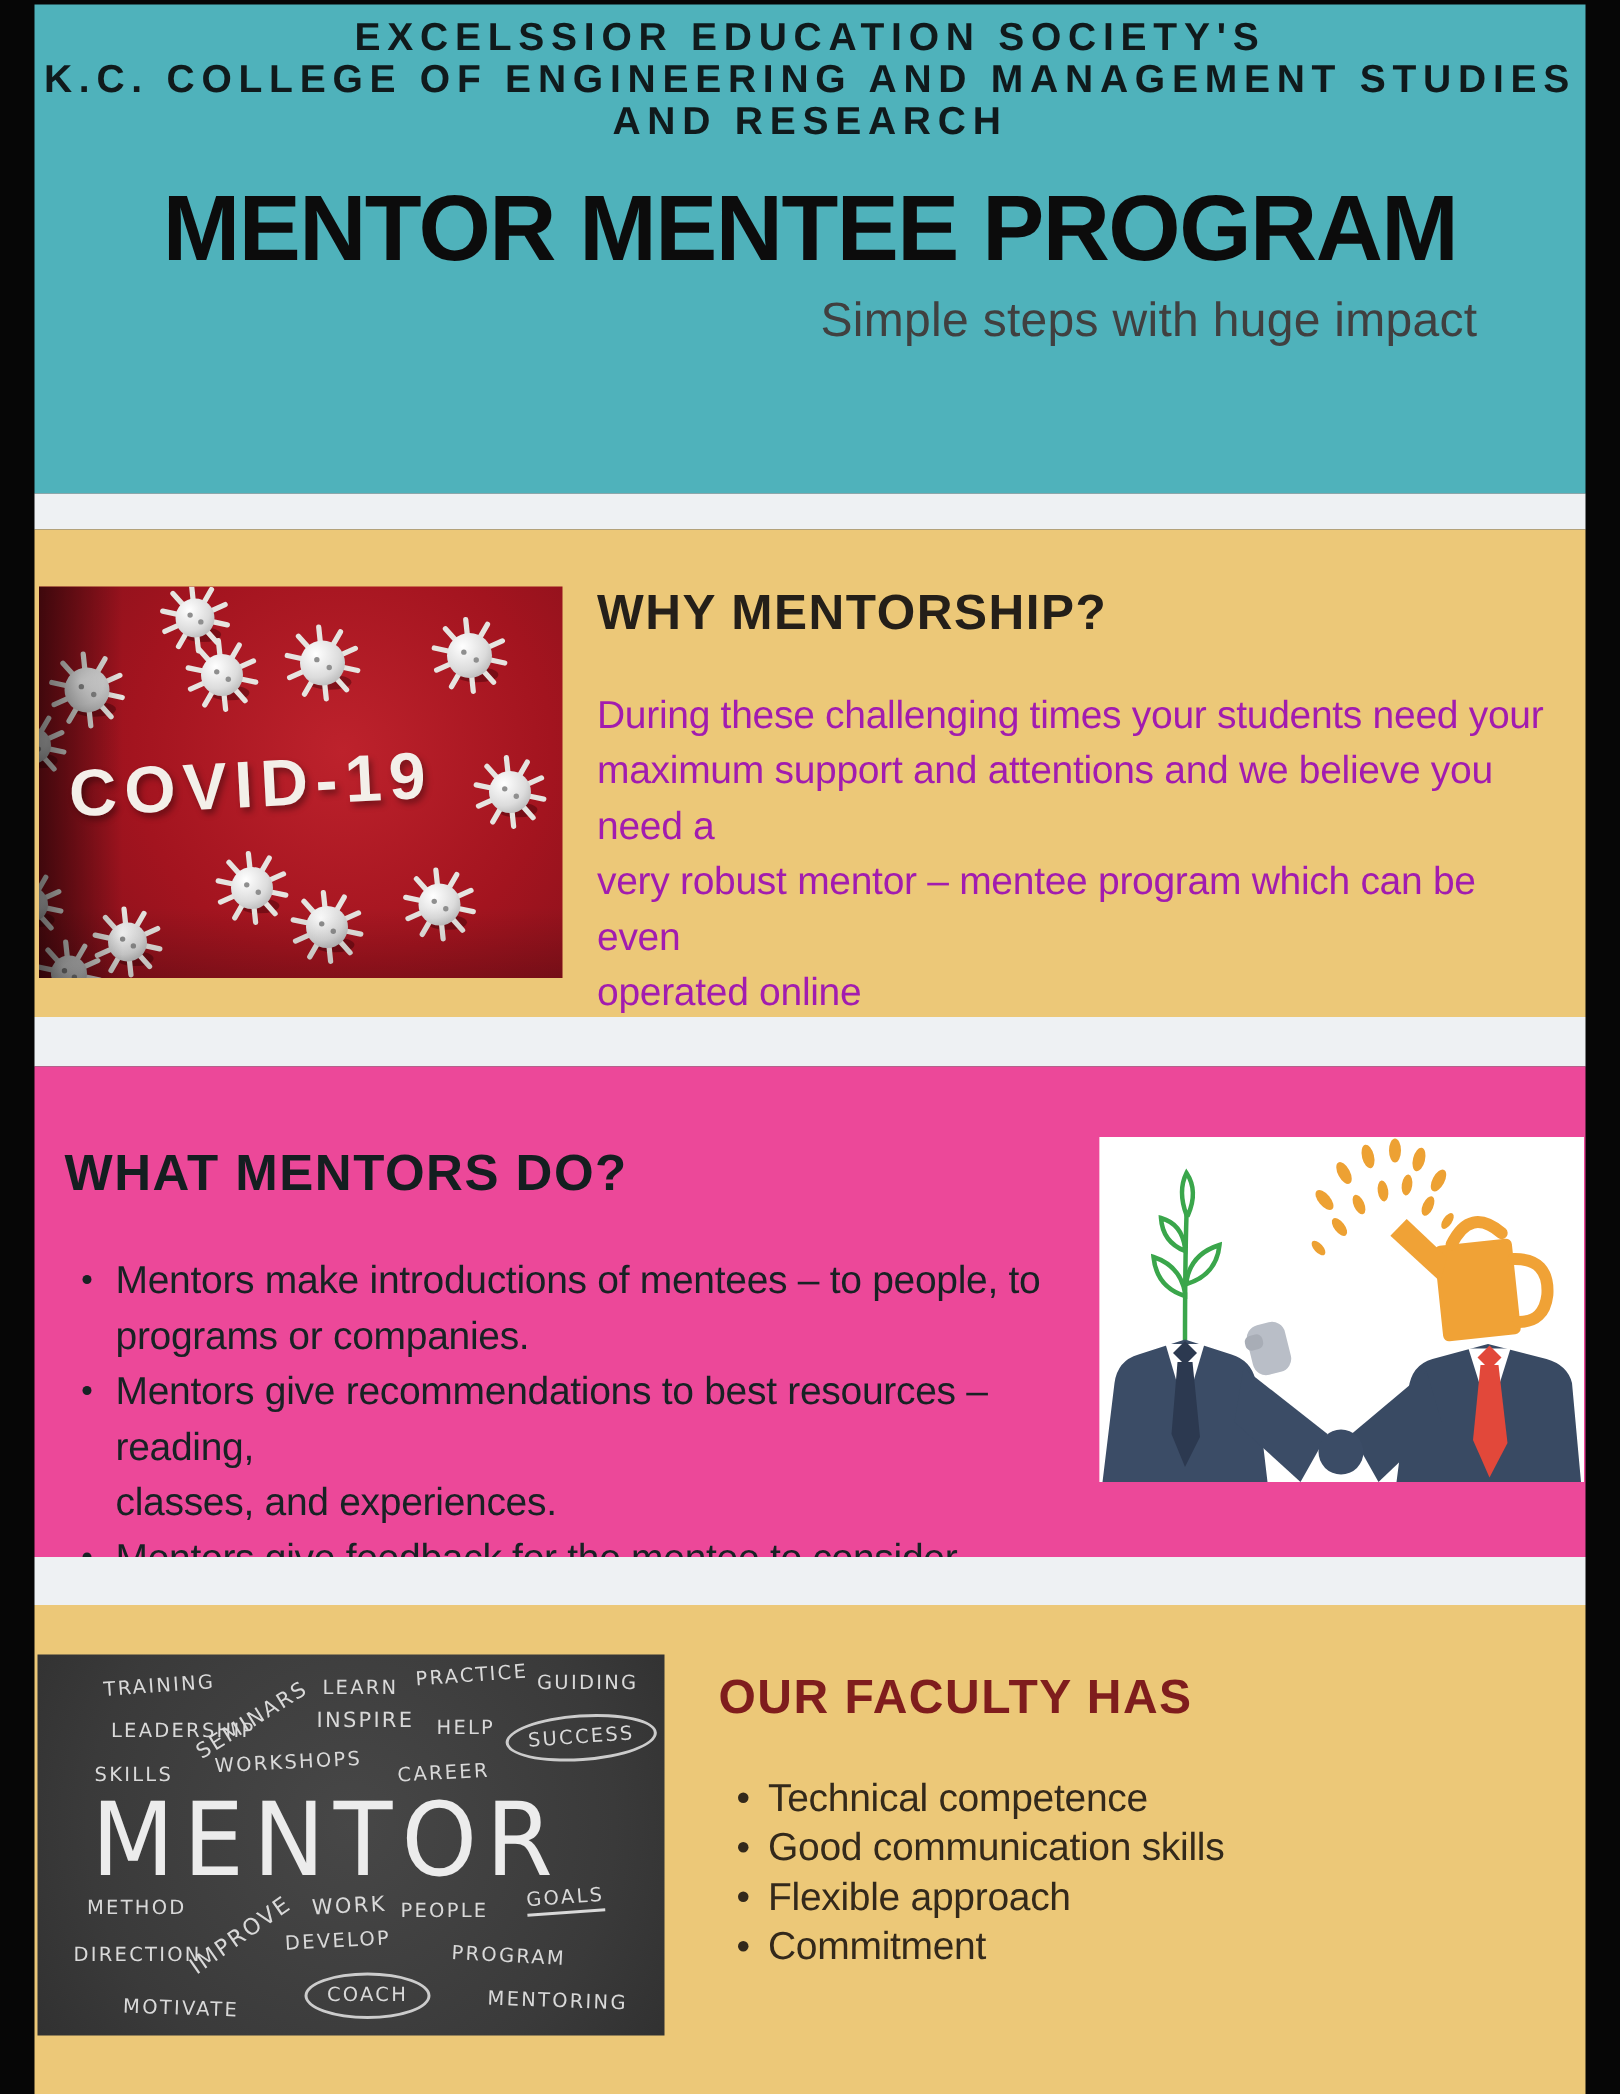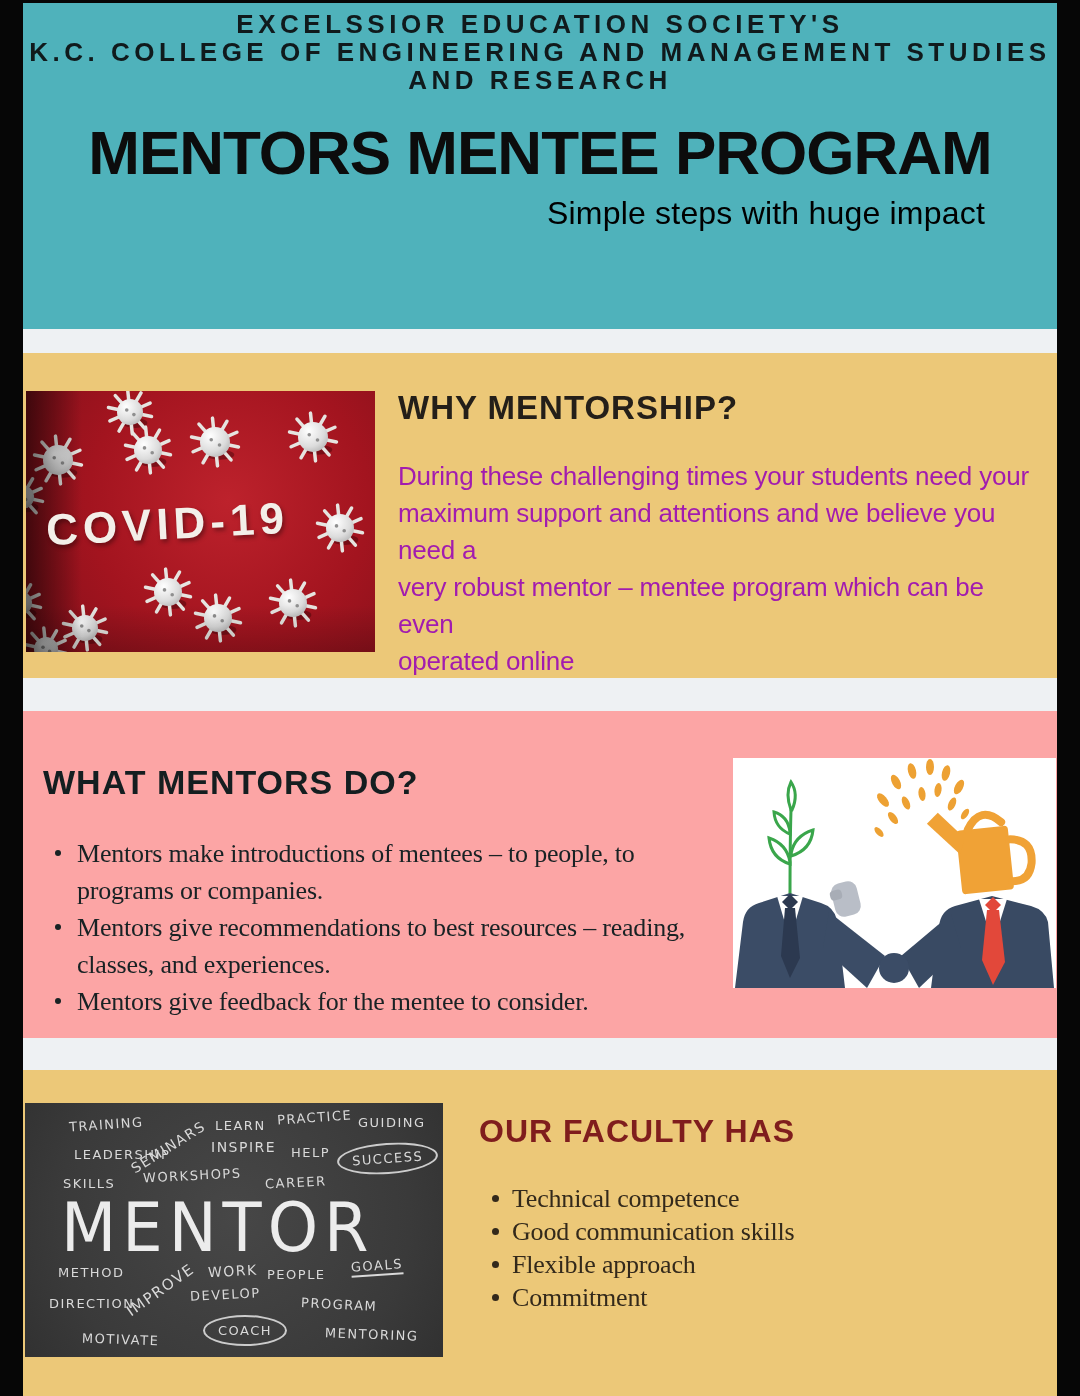--- a/index.html
+++ b/index.html
@@ -5,42 +5,42 @@
   html,body{margin:0;padding:0;background:#222;}
   .page{position:relative;width:1080px;height:1396px;background:#060606;overflow:hidden;
         font-family:"Liberation Sans",sans-serif;}
   .band{position:absolute;left:23px;width:1034px;}
   .band-header{top:3px;height:326px;background:#4fb2bb;}
   .gap{position:absolute;left:23px;width:1034px;background:#eef1f3;}
   .gap1{top:329px;height:24px;}
   .gap2{top:678px;height:33px;}
   .gap3{top:1038px;height:32px;}
   .band-why{top:353px;height:325px;background:#ecc878;}
-  .band-what{top:711px;height:327px;background:#fca5a5;}
+  .band-what{top:711px;height:327px;background:#ec4899;}
   .band-faculty{top:1070px;height:326px;background:#ecc878;}
 
   
   .org{position:absolute;top:7px;left:0;right:0;text-align:center;
        font-weight:bold;font-size:26px;line-height:28px;letter-spacing:4.5px;color:#101a1c;}
   .main-title{position:absolute;top:114px;left:0;right:0;text-align:center;
        font-weight:bold;font-size:62px;line-height:72px;letter-spacing:-1px;color:#0c0c0c;}
-  .subtitle{position:absolute;top:192px;right:72px;font-size:32px;color:#000000;letter-spacing:0.2px;}
+  .subtitle{position:absolute;top:192px;right:72px;font-size:32px;color:#404040;letter-spacing:0.2px;}
 
   
   .sec-heading{position:absolute;font-weight:bold;letter-spacing:1px;}
   .why-heading{left:375px;top:36px;font-size:33px;color:#241f19;}
   .what-heading{left:20px;top:52px;font-size:34px;color:#141e20;}
   .faculty-heading{left:456px;top:43px;font-size:32px;color:#7f1d1d;}
 
   
   .why-body{position:absolute;left:375px;top:105px;width:645px;
             font-size:26px;line-height:37px;color:#a21caf;letter-spacing:-0.2px;}
 
   
-  ul.blist{list-style:none;margin:0;padding:0;position:absolute;font-family:Liberation Serif, serif;}
+  ul.blist{list-style:none;margin:0;padding:0;position:absolute;}
   .what-list{left:32px;top:124px;width:690px;font-size:26px;line-height:37px;color:#182224;letter-spacing:-0.2px;}
   .what-list li{position:relative;padding-left:22px;}
   .what-list li .dot{position:absolute;left:0;top:15px;width:6px;height:6px;border-radius:50%;background:#182224;}
   .faculty-list{left:469px;top:112px;width:520px;font-size:26px;line-height:33px;color:#33291b;letter-spacing:-0.2px;}
   .faculty-list li{position:relative;padding-left:20px;}
   .faculty-list li .dot{position:absolute;left:0;top:13px;width:7px;height:7px;border-radius:50%;background:#33291b;}
 
   
   .covid-img{position:absolute;left:3px;top:38px;width:349px;height:261px;overflow:hidden;
              background:radial-gradient(circle at 58% 42%, #bd222c 0%, #a3141f 55%, #82101a 100%);}
@@ -68,21 +68,21 @@
 <body>
 
 <div class="page">
 
   <div class="band band-header">
     <div class="org">
       <div>EXCELSSIOR EDUCATION SOCIETY'S</div>
       <div>K.C. COLLEGE OF ENGINEERING AND MANAGEMENT STUDIES</div>
       <div>AND RESEARCH</div>
     </div>
-    <div class="main-title">MENTORS MENTEE PROGRAM</div>
+    <div class="main-title">MENTOR MENTEE PROGRAM</div>
     <div class="subtitle">Simple steps with huge impact</div>
   </div>
 
   <div class="gap gap1"></div>
 
   <div class="band band-why">
     <div class="covid-img">
       <svg class="covid-svg" width="349" height="261" viewBox="0 0 349 261">
         <defs>
           <radialGradient id="vg" cx="35%" cy="30%" r="75%">

